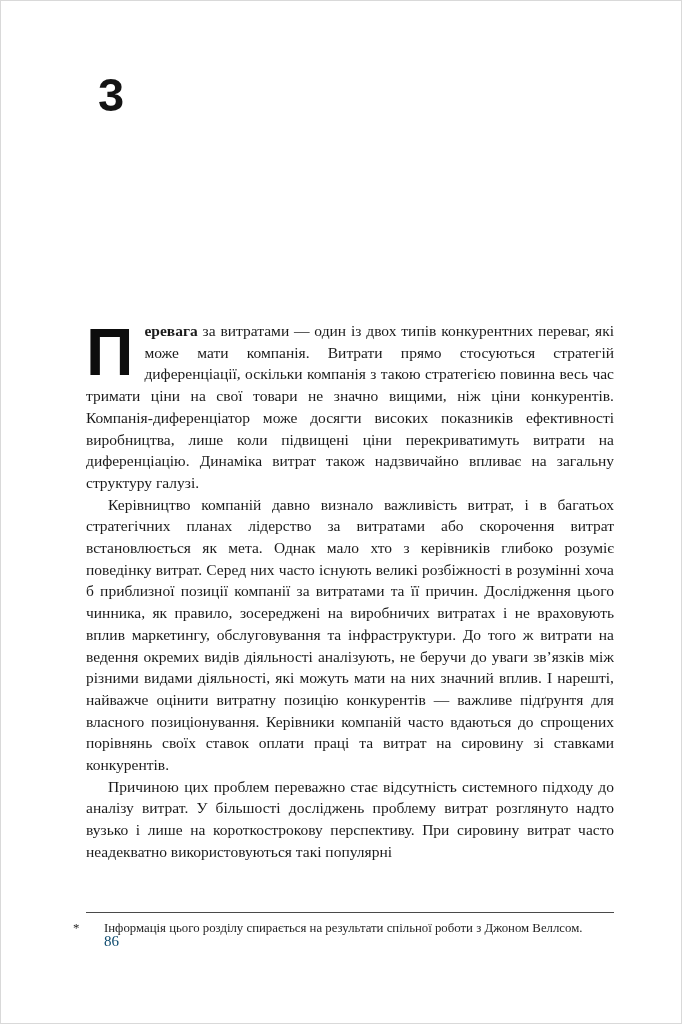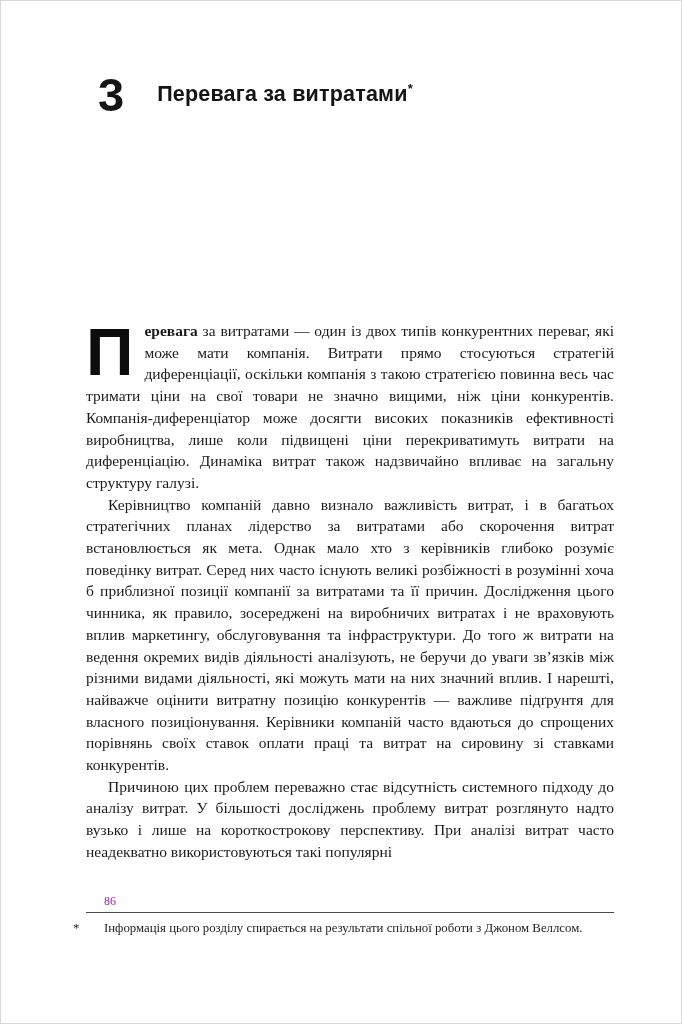--- a/index.html
+++ b/index.html
@@ -107,39 +107,38 @@
     flex: 0 0 31px;
   }
   .footnote-text {
     flex: 1;
   }
 
   
   .page-number {
     position: absolute;
     left: 103px;
-    top: 893px;
-    font-size: 12px;
-    color: #a21caf;
+    top: 932px;
+    font-size: 15px;
+    color: #0c4a6e;
   }
 </style>
 </head>
 <body>
 
 <div class="page">
 
   <div class="chapter-header">
     <div class="chapter-number">3</div>
-    <div class="chapter-title"><span>Перевага за витратами</span><span class="title-note-marker">*</span></div>
   </div>
 
   <div class="body-text">
     <p><span class="dropcap">П</span><span class="lead-word">еревага</span><span> за витратами — один із двох типів конкурентних переваг, які може мати компанія. Витрати прямо стосуються стратегій диференціації, оскільки компанія з такою стратегією повинна весь час тримати ціни на свої товари не значно вищими, ніж ціни конкурентів. Компанія-диференціатор може досягти високих показників ефективності виробництва, лише коли підвищені ціни перекриватимуть витрати на диференціацію. Динаміка витрат також надзвичайно впливає на загальну структуру галузі.</span></p>
     <p class="indent">Керівництво компаній давно визнало важливість витрат, і в багатьох стратегічних планах лідерство за витратами або скорочення витрат встановлюється як мета. Однак мало хто з керівників глибоко розуміє поведінку витрат. Серед них часто існують великі розбіжності в розумінні хоча б приблизної позиції компанії за витратами та її причин. Дослідження цього чинника, як правило, зосереджені на виробничих витратах і не враховують вплив маркетингу, обслуговування та інфраструктури. До того ж витрати на ведення окремих видів діяльності аналізують, не беручи до уваги зв’язків між різними видами діяльності, які можуть мати на них значний вплив. І нарешті, найважче оцінити витратну позицію конкурентів — важливе підґрунтя для власного позиціонування. Керівники компаній часто вдаються до спрощених порівнянь своїх ставок оплати праці та витрат на сировину зі ставками конкурентів.</p>
-    <p class="indent">Причиною цих проблем переважно стає відсутність системного підходу до аналізу витрат. У більшості досліджень проблему витрат розглянуто надто вузько і лише на короткострокову перспективу. При аналізі витрат часто неадекватно використовуються такі популярні</p>
+    <p class="indent">Причиною цих проблем переважно стає відсутність системного підходу до аналізу витрат. У більшості досліджень проблему витрат розглянуто надто вузько і лише на короткострокову перспективу. При сировину витрат часто неадекватно використовуються такі популярні</p>
   </div>
 
   <div class="footnote-rule"></div>
 
   <div class="footnote">
     <span class="footnote-marker">*</span>
     <span class="footnote-text">Інформація цього розділу спирається на результати спільної роботи з Джоном Веллсом.</span>
   </div>
 
   <div class="page-number">86</div>

